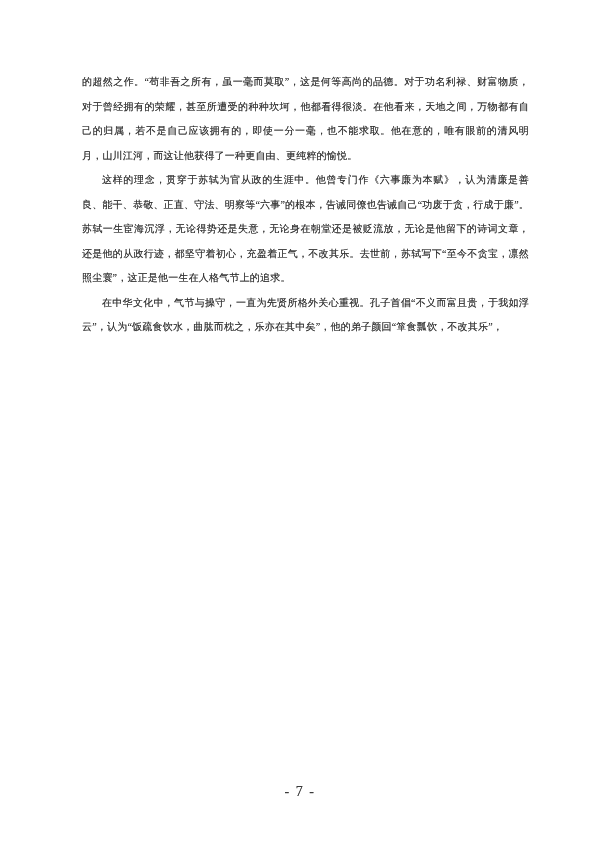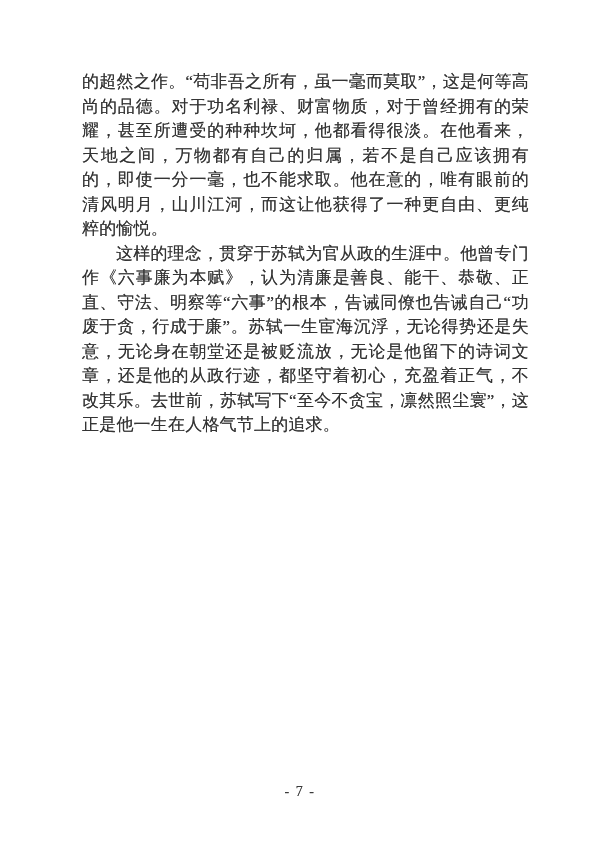--- a/index.html
+++ b/index.html
@@ -19,21 +19,21 @@
     position: absolute;
     left: 82px;
     top: 70px;
     width: 447px;
     color: #343434;
     text-shadow: 0 0 0.45px rgba(60,60,60,0.75);
   }
   .para {
     margin: 0;
     padding: 0;
-    font-size: 17px;
+    font-size: 10px;
     line-height: 24.5px;
     text-align: justify;
     text-justify: inter-ideograph;
     letter-spacing: 0.2px;
     word-break: break-all;
   }
   .para.indent {
     text-indent: 2em;
   }
   .footer {
@@ -48,15 +48,16 @@
     text-shadow: 0 0 0.45px rgba(60,60,60,0.75);
   }
 </style>
 </head>
 <body>
 
 <div class="page">
   <div class="content">
       <p class="para">的超然之作。“苟非吾之所有，虽一毫而莫取”，这是何等高尚的品德。对于功名利禄、财富物质，对于曾经拥有的荣耀，甚至所遭受的种种坎坷，他都看得很淡。在他看来，天地之间，万物都有自己的归属，若不是自己应该拥有的，即使一分一毫，也不能求取。他在意的，唯有眼前的清风明月，山川江河，而这让他获得了一种更自由、更纯粹的愉悦。</p>
       <p class="para indent">这样的理念，贯穿于苏轼为官从政的生涯中。他曾专门作《六事廉为本赋》，认为清廉是善良、能干、恭敬、正直、守法、明察等“六事”的根本，告诫同僚也告诫自己“功废于贪，行成于廉”。苏轼一生宦海沉浮，无论得势还是失意，无论身在朝堂还是被贬流放，无论是他留下的诗词文章，还是他的从政行迹，都坚守着初心，充盈着正气，不改其乐。去世前，苏轼写下“至今不贪宝，凛然照尘寰”，这正是他一生在人格气节上的追求。</p>
+      <p class="para indent">在中华文化中，气节与操守，一直为先贤所格外关心重视。孔子首倡“不义而富且贵，于我如浮云”，认为“饭疏食饮水，曲肱而枕之，乐亦在其中矣”，他的弟子颜回“箪食瓢饮，不改其乐”，</p>
     </div>
   <div class="footer">- 7 -</div>
 </div>
 
 </body></html>

